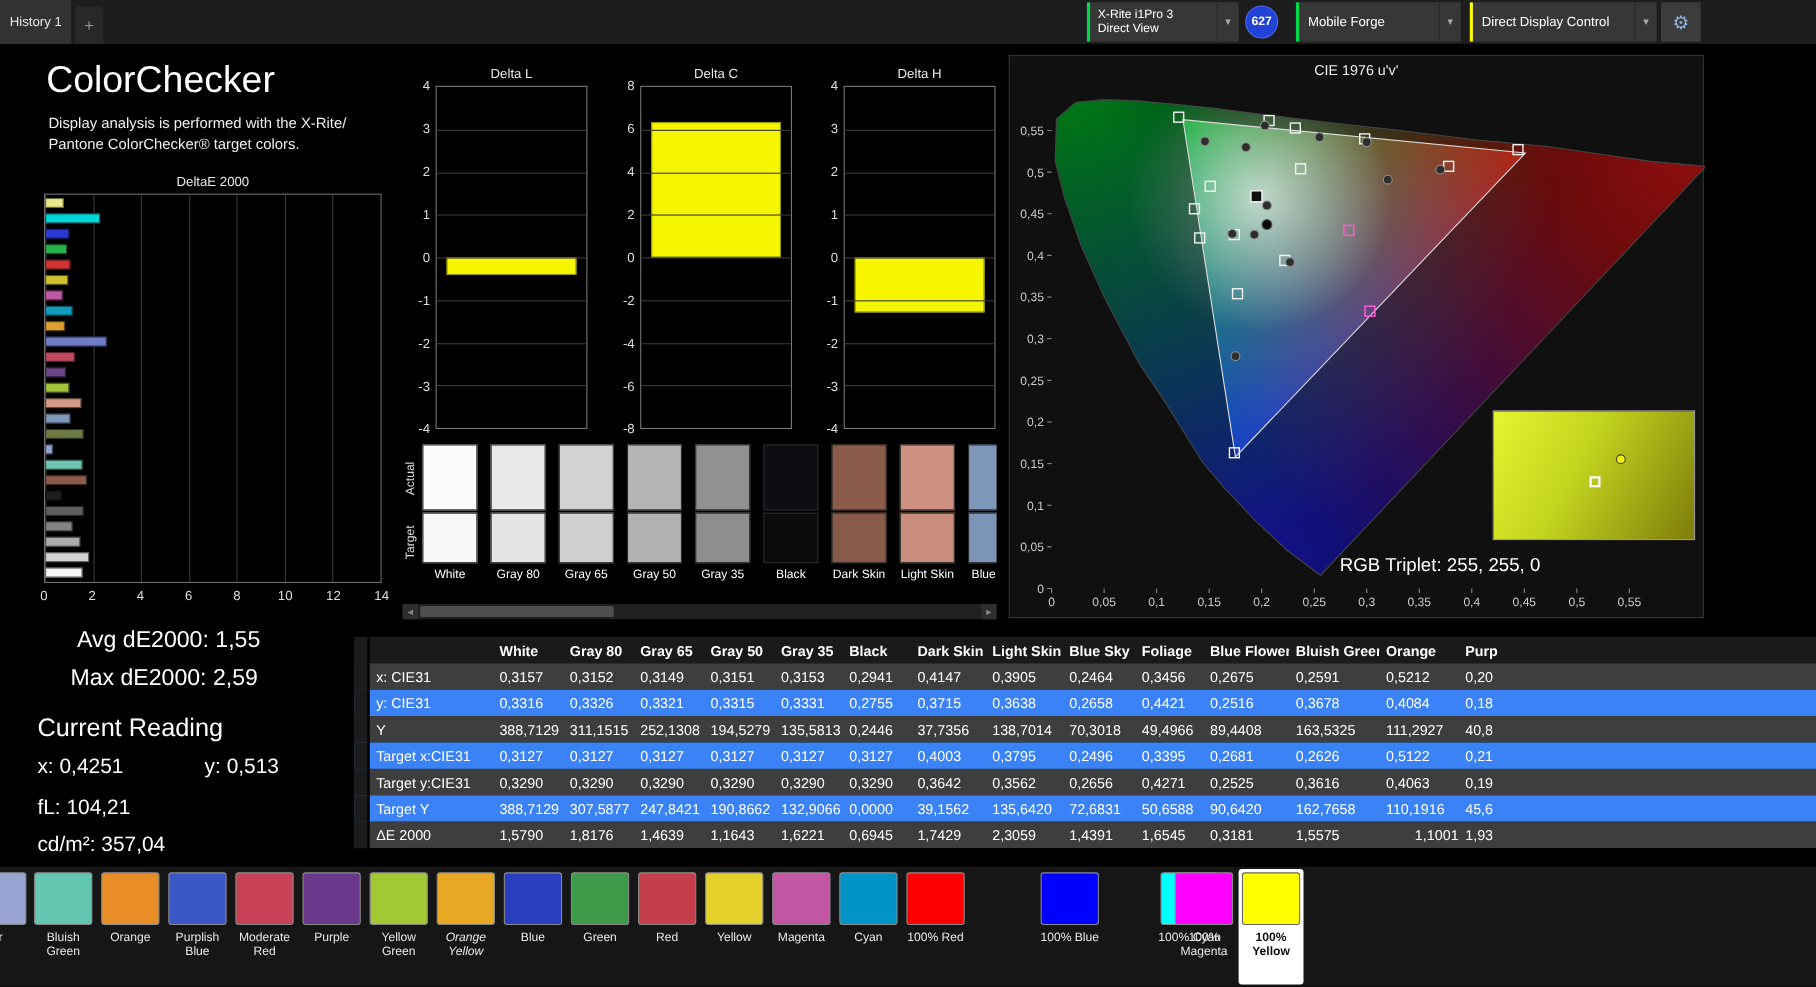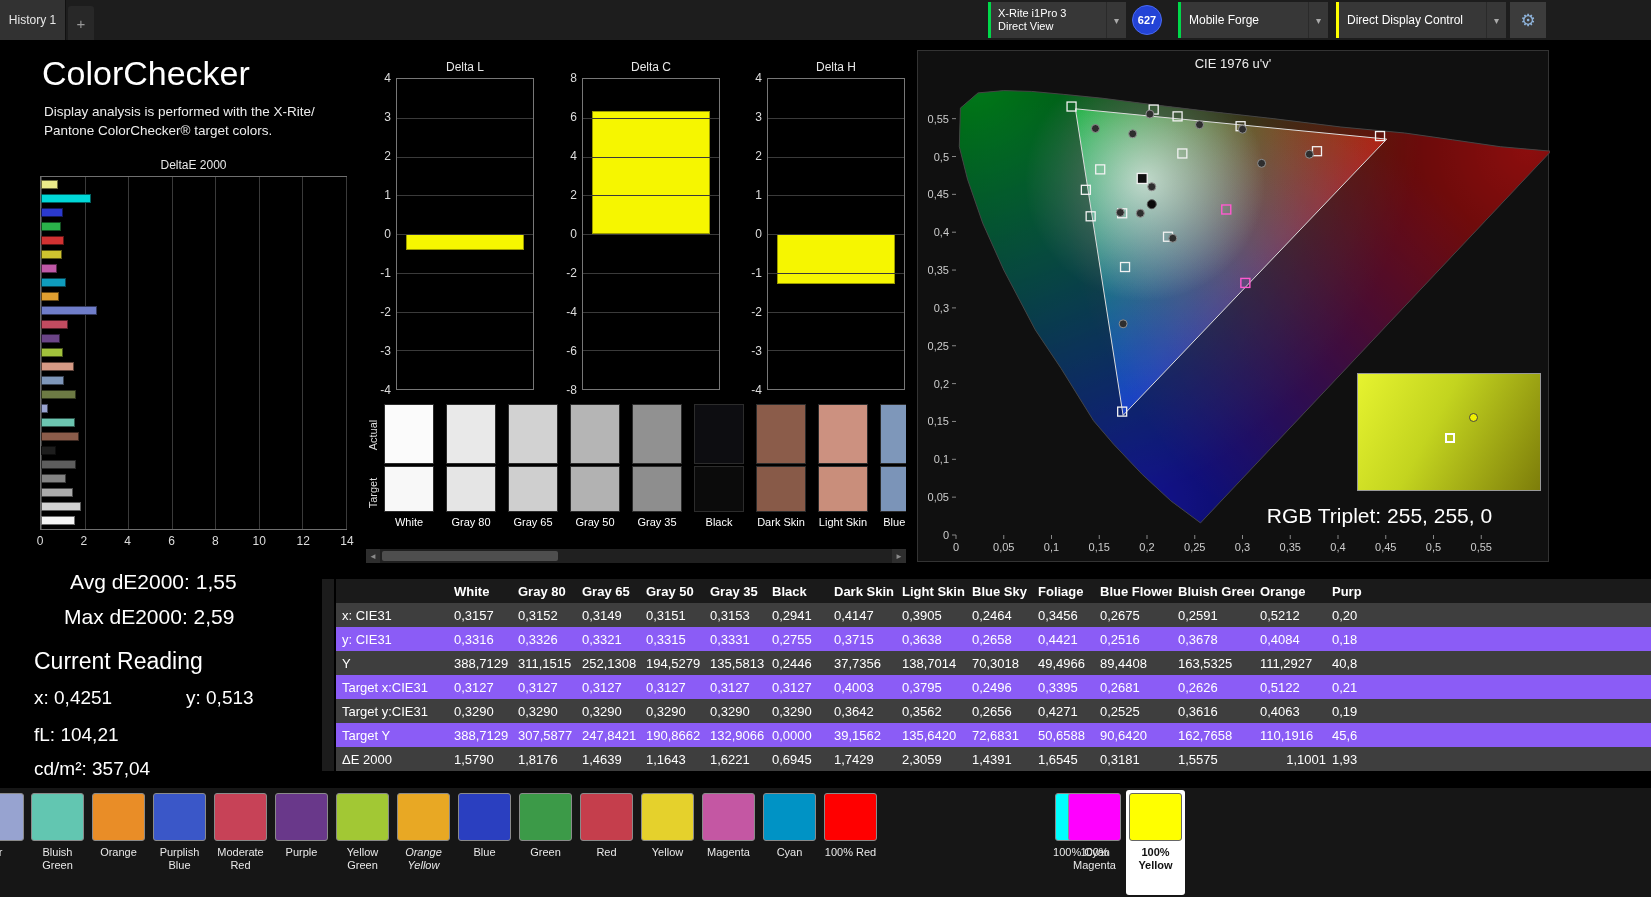--- a/index.html
+++ b/index.html
@@ -72,28 +72,28 @@
 #sb-thumb{position:absolute;left:16px;top:2px;width:176px;height:10px;background:#4e4e4e;border-radius:2px}
 
 
 #cie-panel{position:absolute;left:917px;top:50px;width:632px;height:512px;background:#101010;border:1px solid #333}
 #cie-title{position:absolute;left:0;top:5px;width:100%;text-align:center;font-size:13px;color:#eee}
 #cie-svg{position:absolute;left:0;top:0;width:632px;height:512px}
 #cie-inset{position:absolute;left:439px;top:322px;width:184px;height:118px;border:1px solid #999;
   background:linear-gradient(118deg,#e6f32f 0%,#c3d41f 42%,#7d7d0a 100%)}
 #inset-square{position:absolute;width:10px;height:10px;border:2px solid #fff}
 #inset-dot{position:absolute;width:9px;height:9px;border-radius:50%;background:#f0f000;border:1px solid #444}
-#cie-rgb{position:absolute;left:300px;top:453px;width:323px;text-align:center;font-size:21px;color:#fff}
+#cie-rgb{position:absolute;left:300px;top:453px;width:323px;text-align:left;font-size:17px;color:#fff}
 
 
 #meas-table{position:absolute;left:322px;top:579px;width:1329px;height:192px;font-size:13px}
 .trow{display:flex;height:24px;align-items:center}
 .trow.head{background:#1a1a1a;font-weight:bold}
 .trow.odd{background:#3e3e3e}
-.trow.even{background:#8b5cf6}
+.trow.even{background:#3b82f6}
 .thandle{width:14px;align-self:stretch;background:#1c1c1c;border-right:2px solid #000;flex:0 0 14px}
 .tlabel{width:112px;flex:0 0 112px;padding-left:6px;white-space:nowrap;overflow:hidden}
 .tcell{padding-left:6px;white-space:nowrap;overflow:hidden;flex:0 0 auto}
 .tcell.fill{flex:1 1 auto}
 
 
 #patch-bar{position:absolute;left:0;top:788px;width:1651px;height:109px;background:#161616}
 #patches{position:absolute;left:0;top:0;width:1196px;height:109px;overflow:hidden}
 .patch{position:absolute;top:2px;width:59px;height:105px;border-radius:3px;text-align:center}
 .pswatch{position:absolute;left:3px;right:3px;top:3px;height:48px;border-radius:3px;border:1px solid #8a8a8a}
@@ -650,20 +650,24 @@
           <div class="plabel">Yellow</div>
         </div>
         <div class="patch" style="left: 760px;">
           <div class="pswatch" style="background: rgb(0, 147, 197);"></div>
           <div class="plabel">Cyan</div>
         </div>
         <div class="patch" style="left: 821px;">
           <div class="pswatch" style="background: rgb(255, 0, 0);"></div>
           <div class="plabel">100% Red</div>
         </div>
+        <div class="patch" style="left: 943px;">
+          <div class="pswatch" style="background: rgb(0, 0, 255);"></div>
+          <div class="plabel">100% Blue</div>
+        </div>
         <div class="patch" style="left: 1004px; margin-left: 48px;">
           <div class="pswatch" style="background: rgb(0, 255, 255);"></div>
           <div class="plabel">100% Cyan</div>
         </div>
         <div class="patch" style="left: 1065px;">
           <div class="pswatch" style="background: rgb(255, 0, 255);"></div>
           <div class="plabel">100% Magenta</div>
         </div>
         <div class="patch selected" style="left: 1126px;">
           <div class="pswatch" style="background: rgb(255, 255, 0);"></div>

